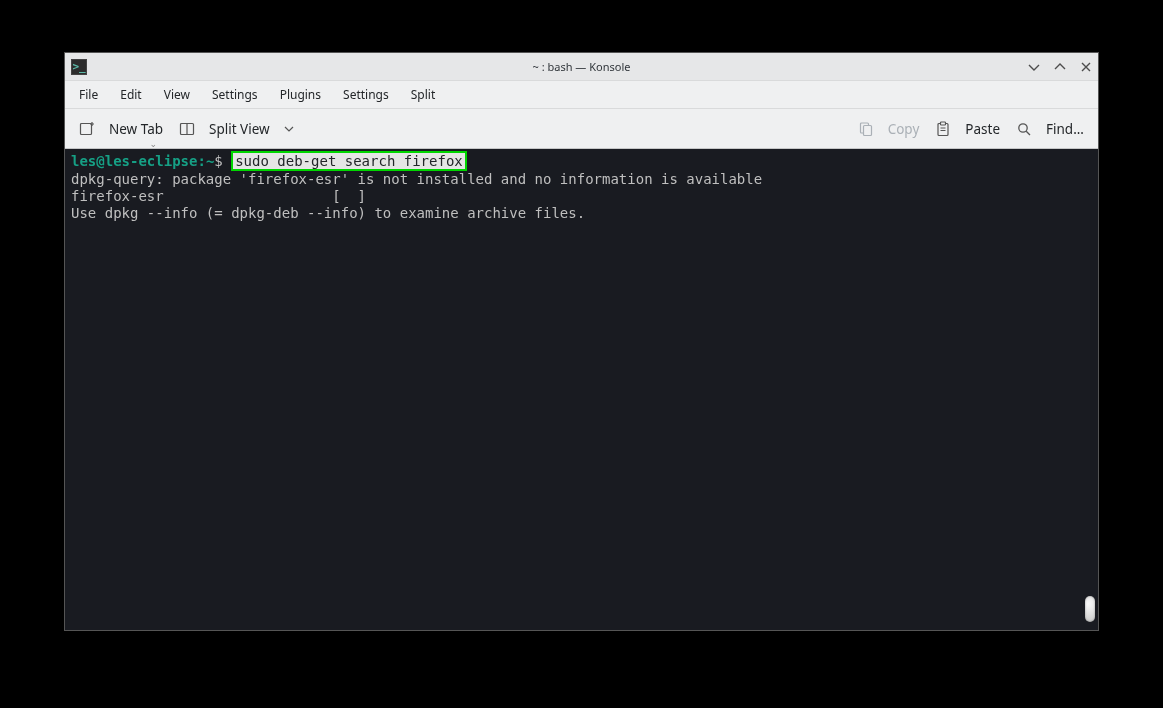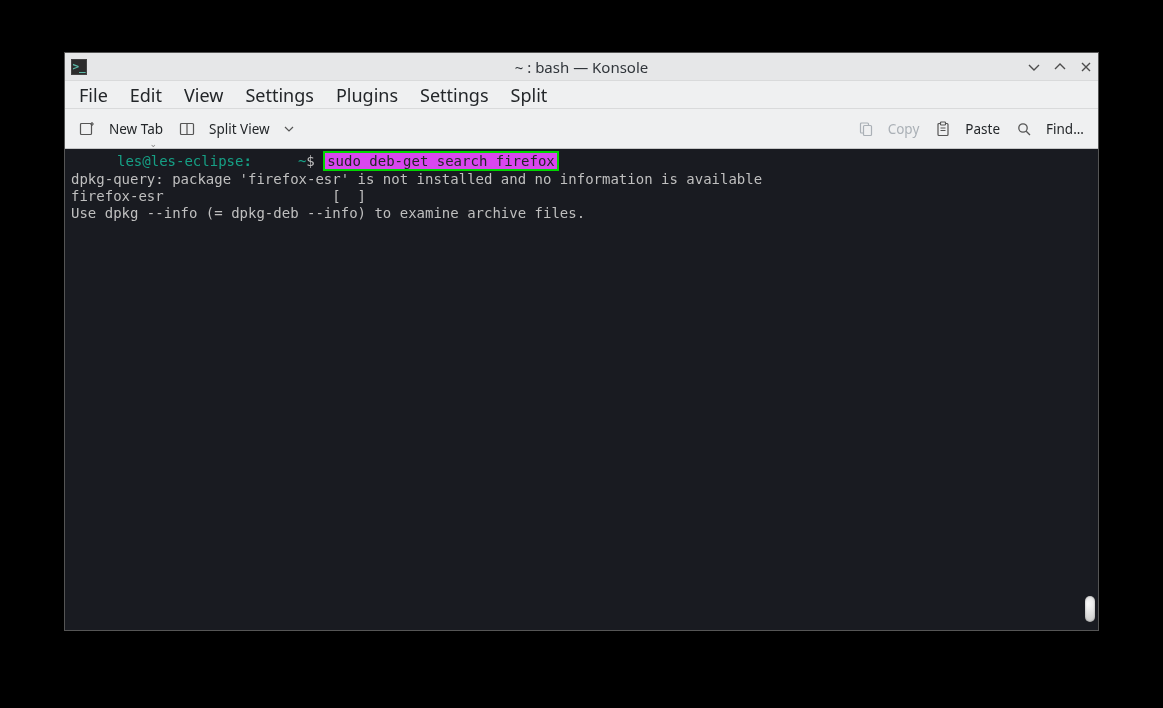--- a/index.html
+++ b/index.html
@@ -42,21 +42,21 @@
     font-family: monospace;
     font-weight: bold;
     font-size: 11px;
     border: 1px solid #444;
   }
   .title-text {
     position: absolute;
     left: 0; right: 0;
     text-align: center;
     color: #31363b;
-    font-size: 15px;
+    font-size: 11px;
     pointer-events: none;
   }
   .win-controls {
     position: absolute;
     right: 4px;
     top: 0;
     height: 100%;
     display: flex;
     align-items: center;
     gap: 10px;
@@ -76,21 +76,21 @@
     align-items: center;
     padding: 0 4px;
     gap: 2px;
     border-bottom: 1px solid #d9dadb;
     background: #eff0f1;
   }
   .menu-item {
     padding: 4px 10px;
     color: #232629;
     cursor: pointer;
-    font-size: 18px;
+    font-size: 12px;
     border-radius: 2px;
   }
   .toolbar {
     height: 40px;
     display: flex;
     align-items: center;
     padding: 0 6px;
     background: #eff0f1;
     border-bottom: 1px solid #c5c6c7;
   }
@@ -128,24 +128,24 @@
     background: #191b21;
     color: #bfbfbf;
     font-family: "DejaVu Sans Mono", "Liberation Mono", Consolas, monospace;
     font-size: 14px;
     line-height: 17px;
     padding: 2px 6px;
     position: relative;
     overflow: hidden;
   }
   .term-line { white-space: pre; }
-  .prompt-user { color: #16a085; font-weight: normal; margin-left: 46px; }
+  .prompt-user { color: #16a085; font-weight: bold; }
   .prompt-sep  { color: #16a085; font-weight: bold; }
   .highlight-cmd {
-    background: #d946ef;
+    background: #e5e5e5;
     color: #232629;
     padding: 1px 2px;
     border: 2px solid #00d600;
     display: inline-block;
     line-height: 14px;
   }
   .cursor-block {
     display: inline-block;
     width: 8px;
     height: 15px;

